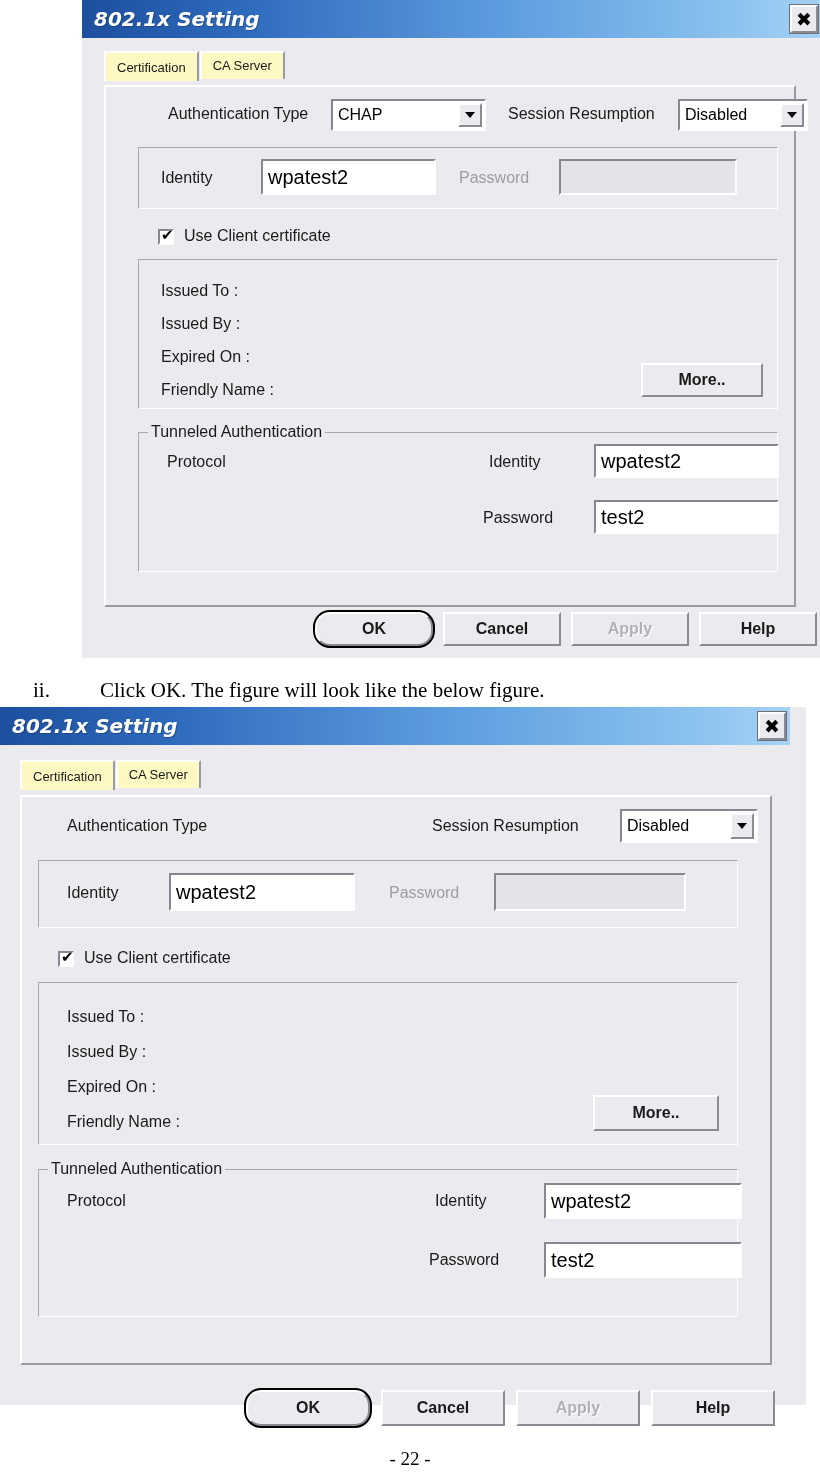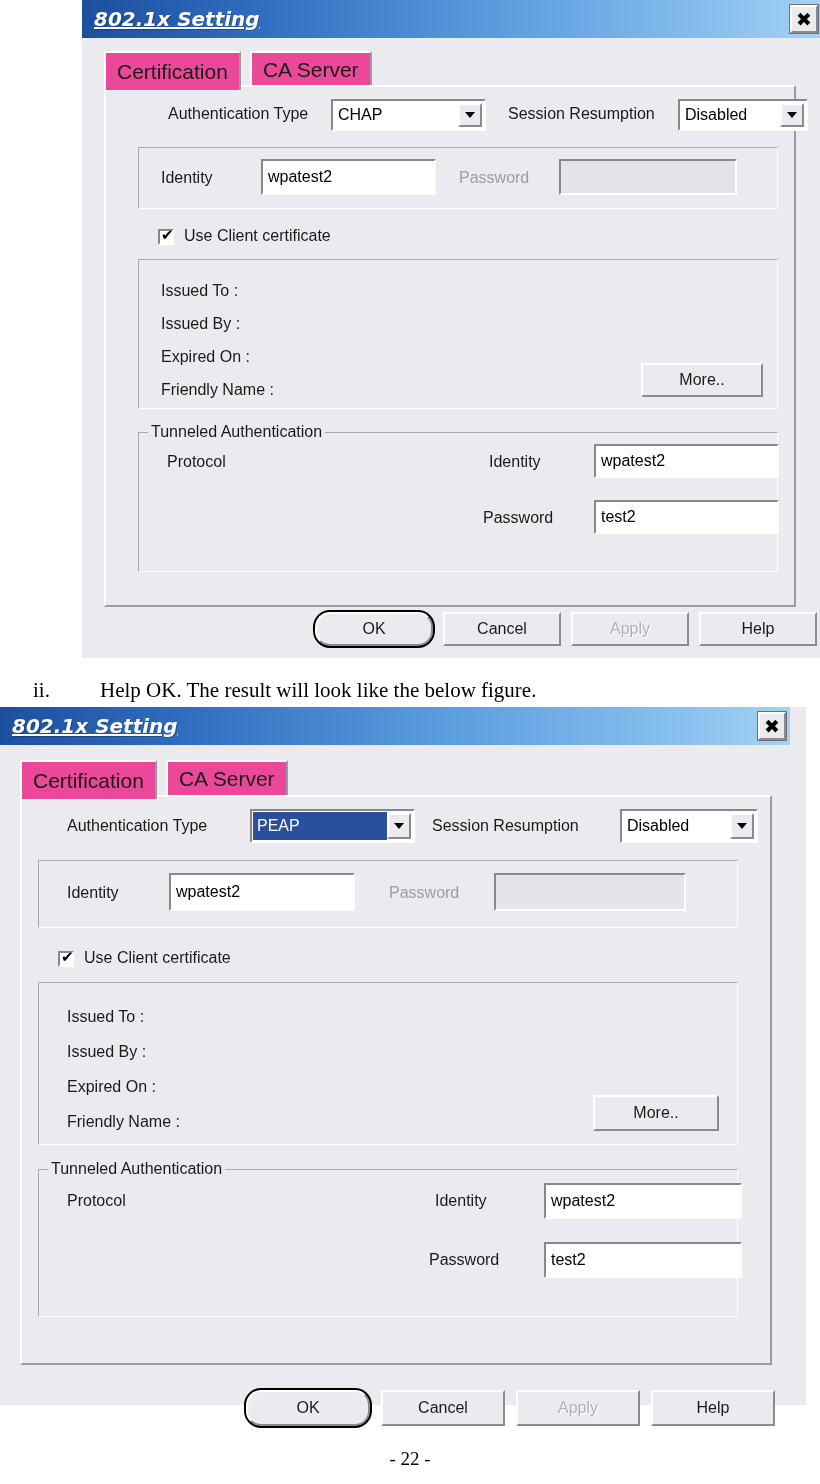--- a/index.html
+++ b/index.html
@@ -31,21 +31,20 @@
   }
   .title-text {
     color: #ffffff;
     font-size: 20px;
     font-weight: bold;
     font-style: italic;
     letter-spacing: 0px;
     font-family: "DejaVu Sans", sans-serif;
     text-shadow: 1px 1px 0 rgba(0,0,0,0.25);
     flex: 1;
-    text-decoration: underline;
   }
   .close-btn {
     width: 28px;
     height: 28px;
     background: #ebeaee;
     border-top: 2px solid #ffffff;
     border-left: 2px solid #ffffff;
     border-right: 2px solid #8a8a92;
     border-bottom: 2px solid #8a8a92;
     display: flex;
@@ -67,39 +66,39 @@
     padding: 0;
   }
 
   
   .tabstrip {
     position: absolute;
     display: flex;
     align-items: flex-end;
   }
   .tab {
-    font-size: 21px;
+    font-size: 13px;
     color: #1a1a1a;
     padding: 5px 11px 6px 11px;
-    background: #ec4899;
+    background: #fef9c3;
     border-top: 2px solid #ffffff;
     border-left: 2px solid #ffffff;
     border-right: 2px solid #9a9aa2;
     border-bottom: none;
     position: relative;
     box-sizing: border-box;
     white-space: nowrap;
   }
   .tab.selected {
     z-index: 3;
     margin-bottom: -2px;
     padding-top: 7px;
   }
   .tab.unselected {
-    margin-left: 9px;
+    margin-left: 1px;
     margin-bottom: 0px;
   }
 
   
   .tabpanel {
     position: absolute;
     background: #ebeaee;
     border-top: 2px solid #ffffff;
     border-left: 2px solid #ffffff;
     border-right: 2px solid #9a9aa2;
@@ -171,21 +170,21 @@
   .textbox {
     position: absolute;
     background: #ffffff;
     border-top: 2px solid #87878f;
     border-left: 2px solid #87878f;
     border-right: 2px solid #ffffff;
     border-bottom: 2px solid #ffffff;
     box-sizing: border-box;
     display: flex;
     align-items: center;
-    font-size: 16px;
+    font-size: 20px;
     color: #000;
     padding-left: 5px;
     overflow: hidden;
     white-space: nowrap;
   }
   .textbox.disabled {
     background: #e4e3e8;
     color: #9d9da6;
   }
 
@@ -249,20 +248,21 @@
     border-top: 2px solid #ffffff;
     border-left: 2px solid #ffffff;
     border-right: 2px solid #8a8a92;
     border-bottom: 2px solid #8a8a92;
     box-sizing: border-box;
     display: flex;
     align-items: center;
     justify-content: center;
     font-size: 16px;
     color: #1a1a1a;
+    font-weight: bold;
   }
   .btn.default {
     box-shadow: 0 0 0 2px #000000;
     border-radius: 15px;
   }
   .btn.disabled { color: #b0b0b8; text-shadow: 1px 1px 0 #ffffff; }
 
   
   .caption {
     position: absolute;
@@ -374,21 +374,21 @@
     <div class="btn disabled" style="left:489px; top:574px; width:118px; height:34px;">
         <span>Apply</span>
       </div>
     <div class="btn" style="left:617px; top:574px; width:118px; height:34px;">
         <span>Help</span>
       </div>
   </div>
 </div>
 
 <div class="caption" style="left:33px; top:668px;">ii.</div>
-<div class="caption" style="left:100px; top:668px;">Help OK. The result will look like the below figure.</div>
+<div class="caption" style="left:100px; top:668px;">Click OK. The figure will look like the below figure.</div>
 
 <div class="dialog" style="left:0px; top:707px; width:806px; height:698px;">
 
   <div class="titlebar" style="width:790px;">
     <div class="title-text">802.1x Setting</div>
     <div class="close-btn">
       <span class="close-x">✖</span>
     </div>
   </div>
 
@@ -399,26 +399,20 @@
         <span>Certification</span>
       </div>
       <div class="tab unselected">
         <span>CA Server</span>
       </div>
     </div>
 
     <div class="tabpanel" style="left:20px; top:50px; width:752px; height:570px;">
 
       <div class="lbl" style="left:45px; top:20px;">Authentication Type</div>
-      <div class="combo highlight" style="left:228px; top:12px; width:165px; height:34px;">
-        <span class="combo-text">PEAP</span>
-        <span class="combo-arrow">
-            <i class="arrow-glyph"></i>
-          </span>
-      </div>
 
       <div class="lbl" style="left:410px; top:20px;">Session Resumption</div>
       <div class="combo" style="left:598px; top:12px; width:138px; height:34px;">
         <span class="combo-text">Disabled</span>
         <span class="combo-arrow">
             <i class="arrow-glyph"></i>
           </span>
       </div>
 
       <div class="inset-panel" style="left:16px; top:63px; width:700px; height:68px;">

